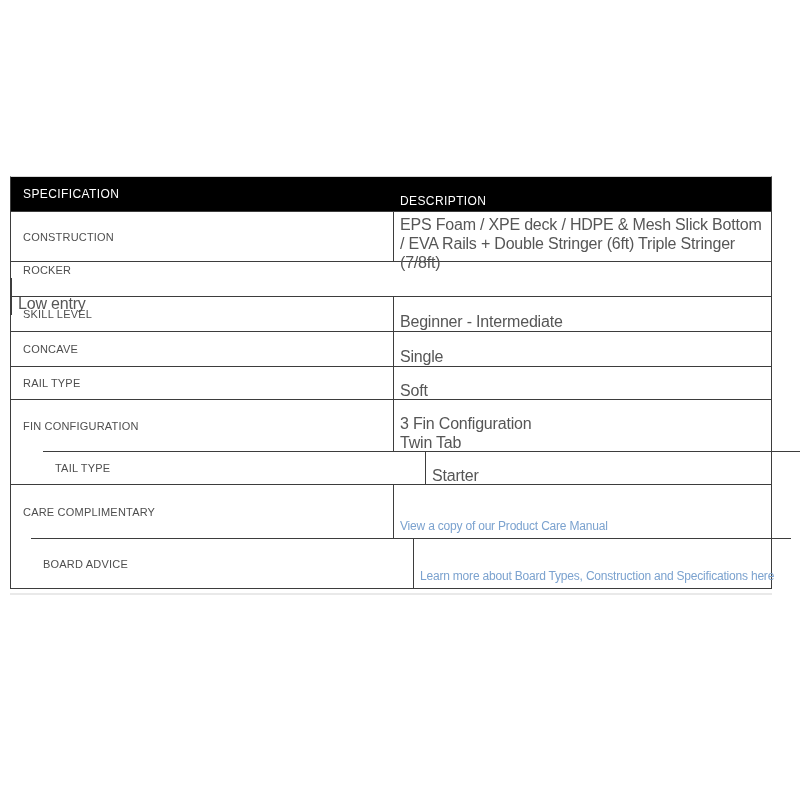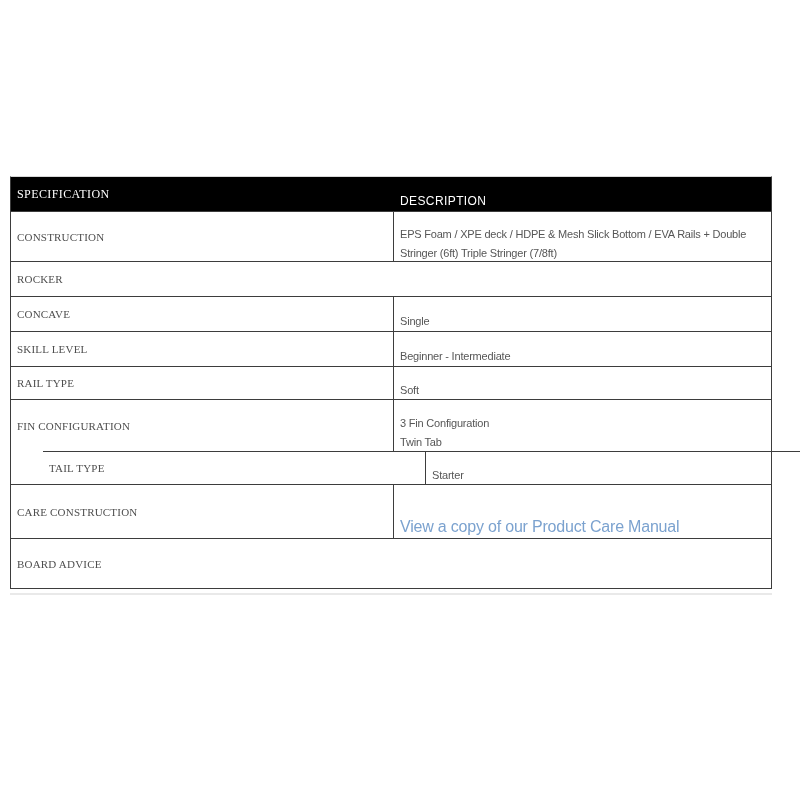--- a/index.html
+++ b/index.html
@@ -39,22 +39,21 @@
   }
 
   .row { display: flex; width: 100%; }
   .row + .row { border-top: 1px solid var(--border-dark); }
 
   .cell-spec {
     width: 382px;
     min-width: 382px;
     display: flex;
     align-items: center;
-    padding: 2px 10px 2px 6px;
-    font-family: Liberation Serif, serif;
+    padding: 2px 10px 2px 12px;
   }
   .cell-desc {
     flex: 1;
     border-left: 1px solid var(--border-dark);
     display: flex;
     flex-direction: column;
     justify-content: center;
     padding: 16px 4px 2px 6px;
   }
 
@@ -69,46 +68,46 @@
     letter-spacing: 0.4px;
     color: var(--header-text);
   }
 
   .spec-label {
     font-size: 11px;
     letter-spacing: 0.2px;
     color: var(--label-text);
   }
   .desc-text {
-    font-size: 11px;
+    font-size: 16px;
     letter-spacing: -0.2px;
     line-height: 19px;
     color: var(--desc-text);
     white-space: pre-line;
   }
   .desc-link {
-    font-size: 16px;
+    font-size: 12px;
     letter-spacing: -0.2px;
     line-height: 19px;
     color: var(--link-color);
     text-decoration: none;
     cursor: pointer;
   }
   .link-spacer { height: 19px; }
 
   .r-construction { height: 50px; }
-  .r-rocker       { height: 35px; }
+  .r-rocker       { height: 35px; flex-direction: column; }
   .r-concave      { height: 35px; }
   .r-skill        { height: 35px; }
   .r-rail         { height: 33px; }
   .r-finconfig    { height: 52px; }
   .r-compfins     { height: 33px; }
   .r-tail         { height: 33px; margin-left: 32px; }
   .r-care         { height: 54px; }
-  .r-board        { height: 50px; }
+  .r-board        { height: 50px; margin-left: 20px; }
 </style>
 </head>
 <body>
 
 <div class="page">
 
   <div class="spec-table">
 
     <div class="row row-header">
       <div class="cell-spec">
@@ -125,37 +124,40 @@
       </div>
       <div class="cell-desc">
         <span class="desc-text">EPS Foam / XPE deck / HDPE &amp; Mesh Slick Bottom / EVA Rails + Double Stringer (6ft) Triple Stringer (7/8ft)</span>
       </div>
     </div>
 
     <div class="row r-rocker">
       <div class="cell-spec">
         <span class="spec-label">ROCKER</span>
       </div>
+      <div class="cell-desc">
+        <span class="desc-text">Low entry</span>
+      </div>
+    </div>
+
+    <div class="row r-skill">
+      <div class="cell-spec">
+        <span class="spec-label">SKILL LEVEL</span>
+      </div>
+      <div class="cell-desc">
+        <span class="desc-text">Beginner - Intermediate</span>
+      </div>
     </div>
 
     <div class="row r-concave">
       <div class="cell-spec">
         <span class="spec-label">CONCAVE</span>
       </div>
       <div class="cell-desc">
         <span class="desc-text">Single</span>
-      </div>
-    </div>
-
-    <div class="row r-skill">
-      <div class="cell-spec">
-        <span class="spec-label">SKILL LEVEL</span>
-      </div>
-      <div class="cell-desc">
-        <span class="desc-text">Beginner - Intermediate</span>
       </div>
     </div>
 
     <div class="row r-rail">
       <div class="cell-spec">
         <span class="spec-label">RAIL TYPE</span>
       </div>
       <div class="cell-desc">
         <span class="desc-text">Soft</span>
       </div>
@@ -176,28 +178,32 @@
       <div class="cell-spec">
         <span class="spec-label">TAIL TYPE</span>
       </div>
       <div class="cell-desc">
         <span class="desc-text">Starter</span>
       </div>
     </div>
 
     <div class="row r-care">
       <div class="cell-spec">
-        <span class="spec-label">CARE CONSTRUCTION</span>
+        <span class="spec-label">CARE COMPLIMENTARY</span>
       </div>
       <div class="cell-desc">
         <span class="link-spacer"></span>
         <a href="#" class="desc-link">View a copy of our Product Care Manual</a>
       </div>
     </div>
 
     <div class="row r-board">
       <div class="cell-spec">
         <span class="spec-label">BOARD ADVICE</span>
       </div>
+      <div class="cell-desc">
+        <span class="link-spacer"></span>
+        <a href="#" class="desc-link">Learn more about Board Types, Construction and Specifications here</a>
+      </div>
     </div>
 
   </div>
 </div>
 
 </body></html>

